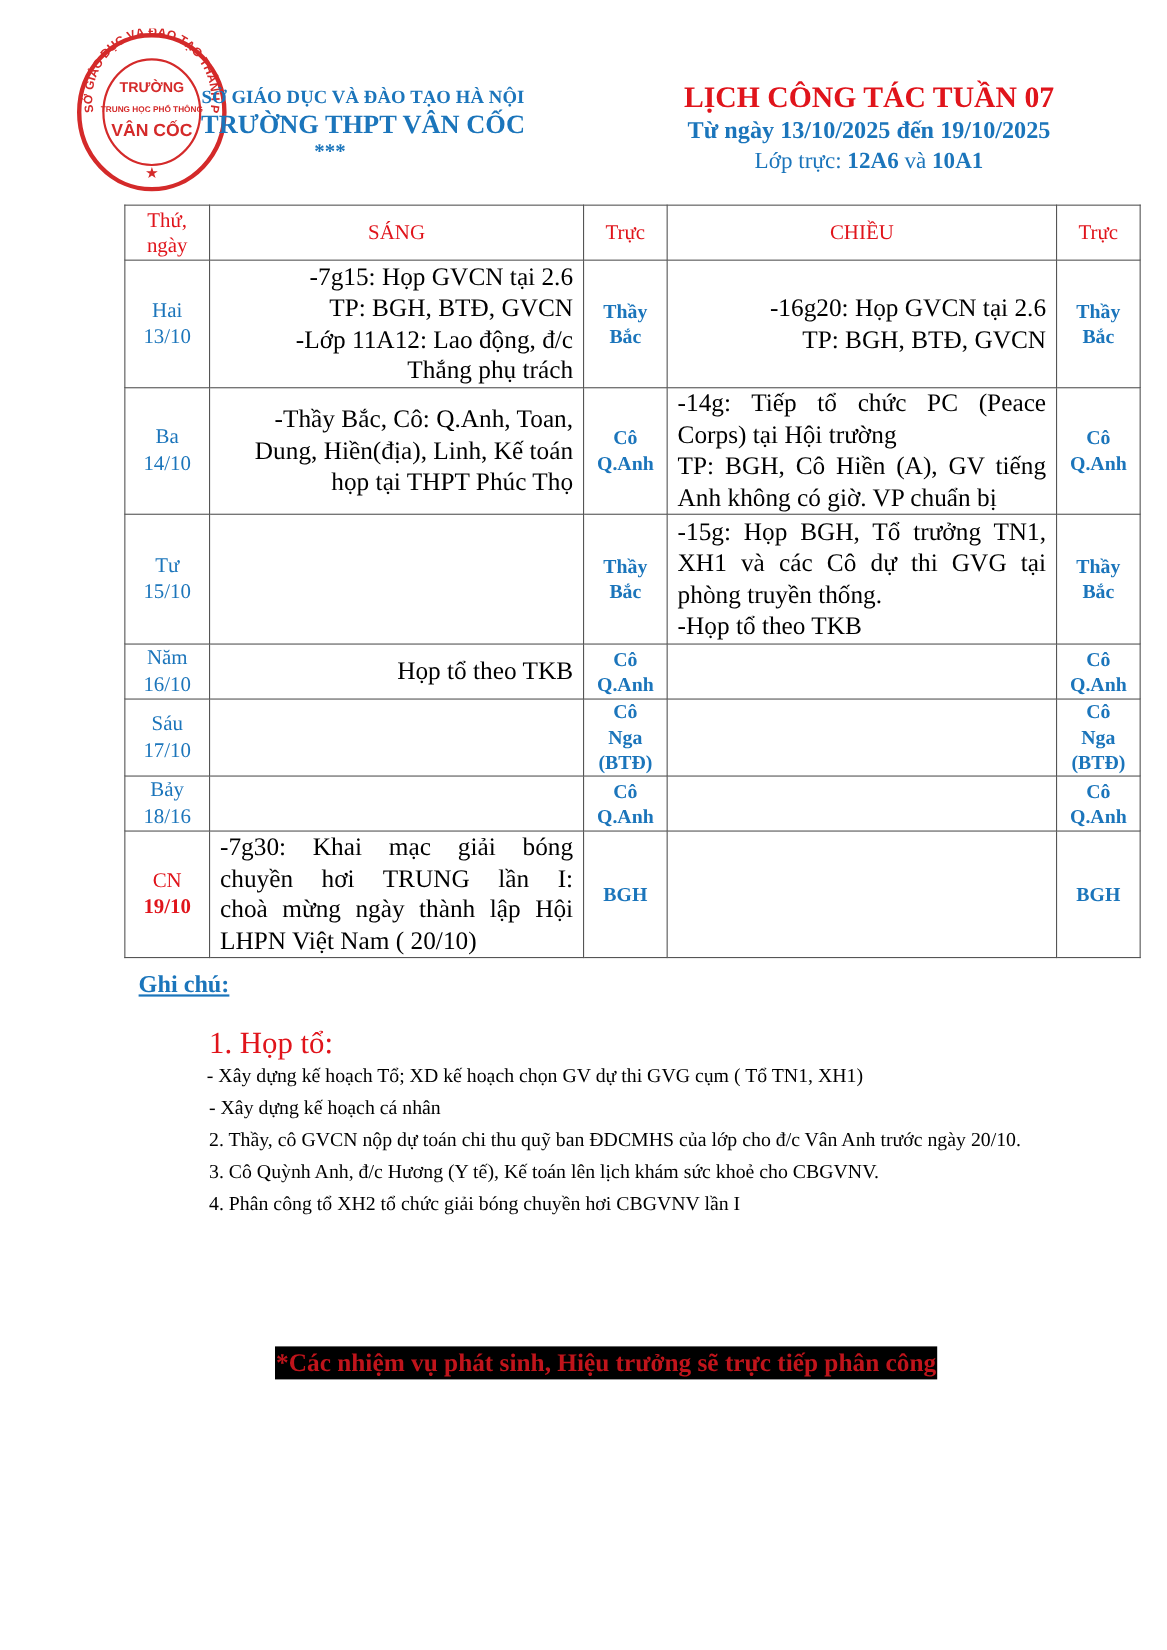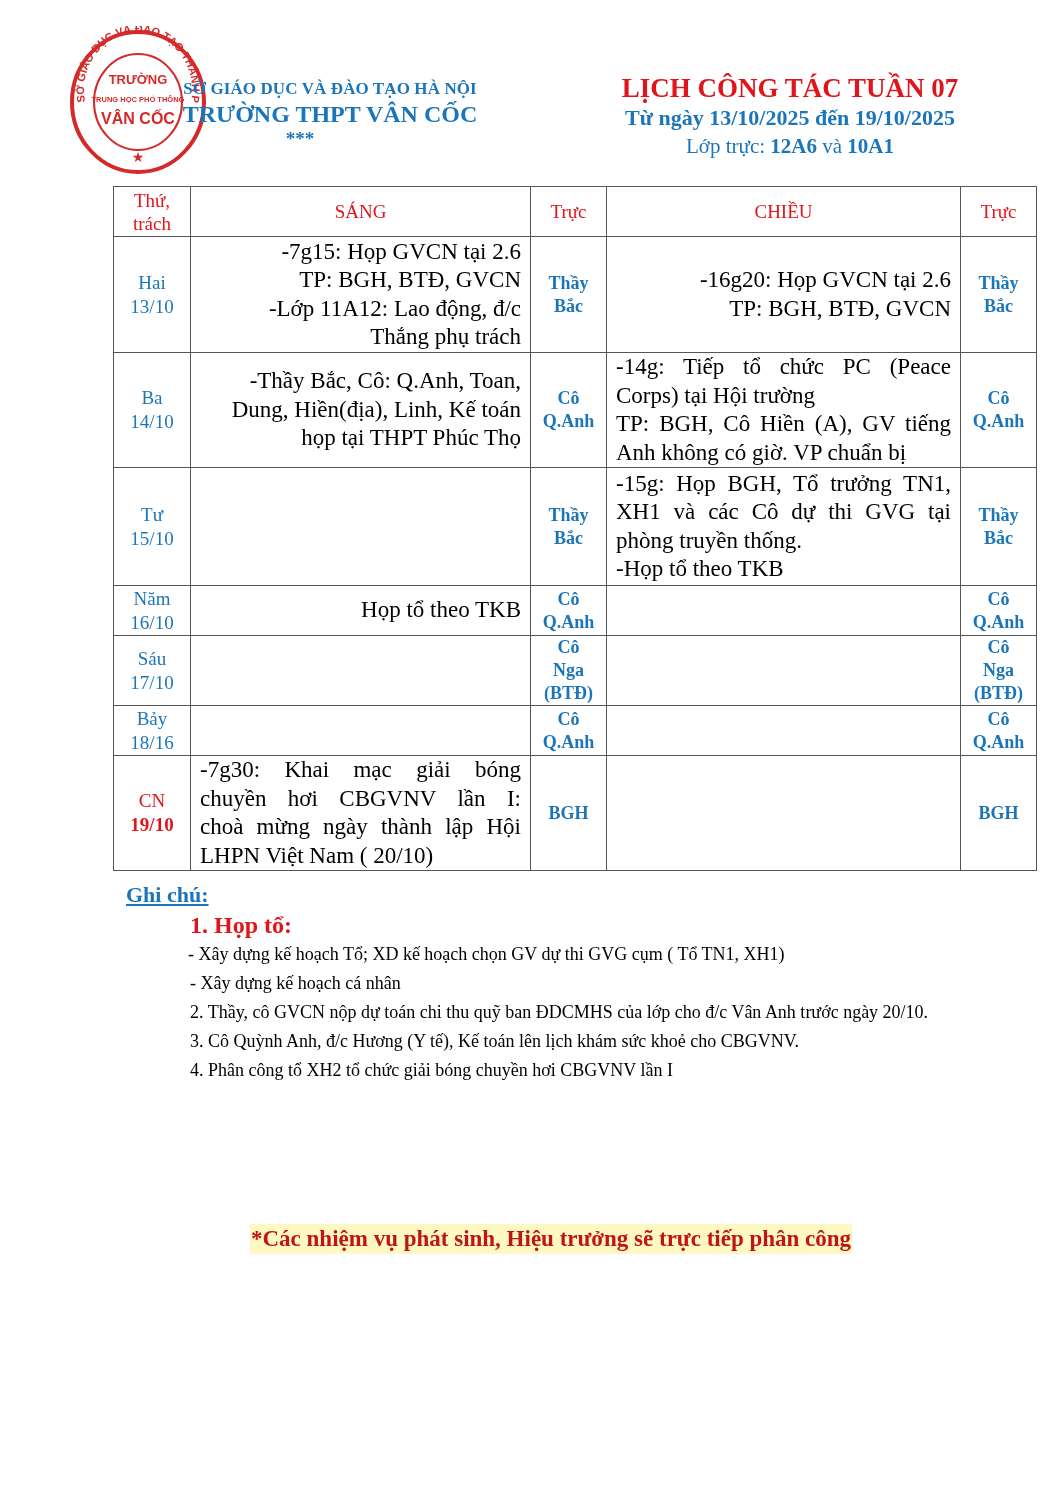--- a/index.html
+++ b/index.html
@@ -43,31 +43,31 @@
     .cell.justify { text-align: justify; }
     .cell .line { display: block; }
     .duty-cell { color: #1b75bb; font-weight: bold; font-size: 18px; text-align: center; line-height: 23px; }
 
     .notes { position: absolute; left: 126px; top: 880px; width: 834px; }
     .notes .heading {
       color: #1b75bb; font-weight: bold; font-size: 22px; text-decoration: underline;
       line-height: 30px;
     }
     .notes .item-title {
-      color: #e0141b; font-weight: bold; font-size: 24px; line-height: 30px;
+      color: #e0141b; font-weight: normal; font-size: 28px; margin-top: 24px; line-height: 30px;
       padding-left: 64px;
     }
     .notes .p {
       font-size: 18px; line-height: 29px; text-align: justify;
     }
     .notes .indent { padding-left: 64px; }
     .notes .first-indent { text-indent: 64px; margin-left: -2px; }
     .final {
       position: absolute; left: 250px; top: 1224px; height: 30px;
-      background: #fef9c3; color: #c0141b; font-weight: bold; font-size: 23px;
+      background: #000000; color: #c0141b; font-weight: bold; font-size: 23px;
       line-height: 30px; padding: 0 1px; white-space: nowrap;
     }
   </style>
 </head>
 <body>
 
 <svg class="seal" viewBox="0 0 140 148" xmlns="http://www.w3.org/2000/svg">
   <defs>
     <path id="sealArc" d="M 18 80 A 54 58 0 1 1 122 80"></path>
   </defs>
@@ -99,21 +99,21 @@
 <table class="sched">
   <colgroup>
     <col style="width:77px">
     <col style="width:340px">
     <col style="width:76px">
     <col style="width:354px">
     <col style="width:76px">
   </colgroup>
   <tbody>
       <tr style="height:50px">
-    <th><span style="display:inline-block;width:50px">Thứ, trách</span></th>
+    <th><span style="display:inline-block;width:50px">Thứ, ngày</span></th>
     <th>SÁNG</th>
     <th>Trực</th>
     <th>CHIỀU</th>
     <th>Trực</th>
   </tr>
 
   <tr style="height:116px">
     <td class="day">
       <div>Hai</div>
       <div>13/10</div>
@@ -241,21 +241,21 @@
     </td>
   </tr>
 
   <tr style="height:114px">
     <td class="day sun">
       <div>CN</div>
       <div class="date">19/10</div>
     </td>
     <td class="cell justify">
       <span class="line" style="text-align-last:justify">-7g30: Khai mạc giải bóng</span>
-      <span class="line" style="text-align-last:justify">chuyền hơi CBGVNV lần I:</span>
+      <span class="line" style="text-align-last:justify">chuyền hơi TRUNG lần I:</span>
       <span class="line" style="text-align-last:justify">choà mừng ngày thành lập Hội</span>
       <span class="line">LHPN Việt Nam ( 20/10)</span>
     </td>
     <td class="duty-cell">
       <div>BGH</div>
     </td>
     <td class="cell"></td>
     <td class="duty-cell">
       <div>BGH</div>
     </td>

